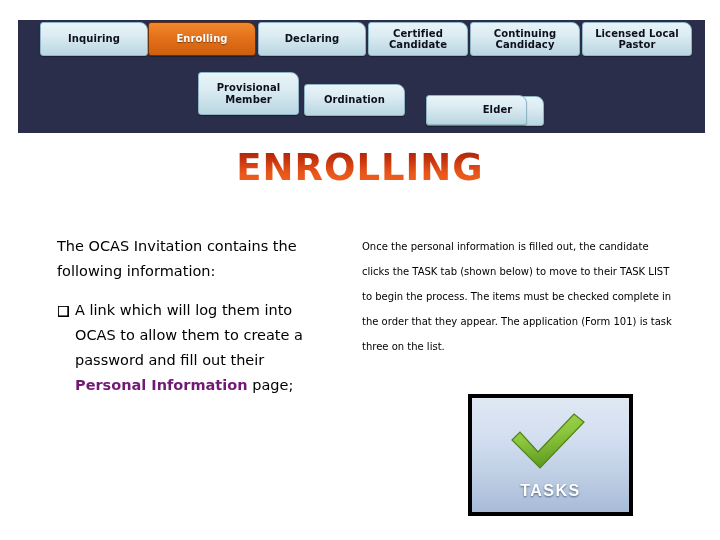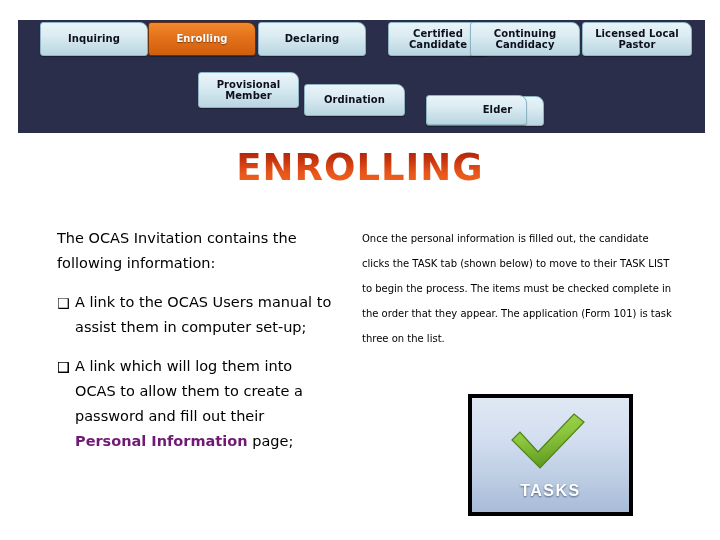--- a/index.html
+++ b/index.html
@@ -51,26 +51,26 @@
     border: 1px solid #6d2f05;
     color: #ffffff;
     text-shadow: 0 1px 1px rgba(0,0,0,0.45);
   }
 
   
   .r1 { top: 22px; height: 34px; }
   #tab-inquiring        { left: 40px;  width: 108px; }
   #tab-enrolling        { left: 148px; width: 108px; }
   #tab-declaring        { left: 258px; width: 108px; }
-  #tab-certified        { left: 388px; width: 100px; }
+  #tab-certified        { left: 368px; width: 100px; }
   #tab-continuing       { left: 470px; width: 110px; }
   #tab-licensed         { left: 582px; width: 110px; }
 
   
-  #tab-provisional      { left: 198px; top: 72px;  width: 101px; height: 36px; }
+  #tab-provisional      { left: 198px; top: 72px;  width: 101px; height: 43px; }
   #tab-ordination       { left: 304px; top: 84px;  width: 101px; height: 32px; }
   #tab-deacon           { left: 426px; top: 60px;  width: 118px; height: 30px; margin-top: 36px; }
   #tab-elder            { left: 426px; top: 95px;  width: 101px; height: 30px; padding-left: 44px; }
 
   
   #page-title {
     position: absolute;
     left: 0;
     top: 146px;
     width: 720px;
@@ -98,21 +98,21 @@
   }
   #col-right {
     position: absolute;
     left: 362px;
     top: 218px;
     width: 310px;
     font-size: 10px;
     line-height: 25px;
     color: #000000;
   }
-  .para { margin: 8px 0 0 0; }
+  .para { margin: 16px 0 0 0; }
   .bullet {
     margin: 14px 0 0 0;
     padding-left: 18px;
     position: relative;
     text-indent: 0;
   }
   .bullet .sq {
     position: absolute;
     left: 0;
     top: 1px;
@@ -178,21 +178,21 @@
 <div class="tab" id="tab-ordination">Ordination</div>
 <div class="tab" id="tab-deacon">Deacon</div>
 <div class="tab" id="tab-elder">Elder</div>
 
 <div id="page-title">ENROLLING</div>
 
 <div id="col-left">
   <p class="para">The OCAS Invitation contains the following information:</p>
 
   <p class="bullet">
-    <span class="sq">❑</span><span>A link to the OCAS Users manual to assist them in computer set-up;</span>
+    <span class="sq">❑</span>
   </p>
 
   <p class="bullet">
     <span class="sq">❑</span>
   </p>
 
   <p class="bullet">
     <span class="sq">❑</span><span>A link which will log them into OCAS to allow them to create a password and fill out their </span><span class="hl">Personal Information</span><span> page;</span>
   </p>
 </div>

